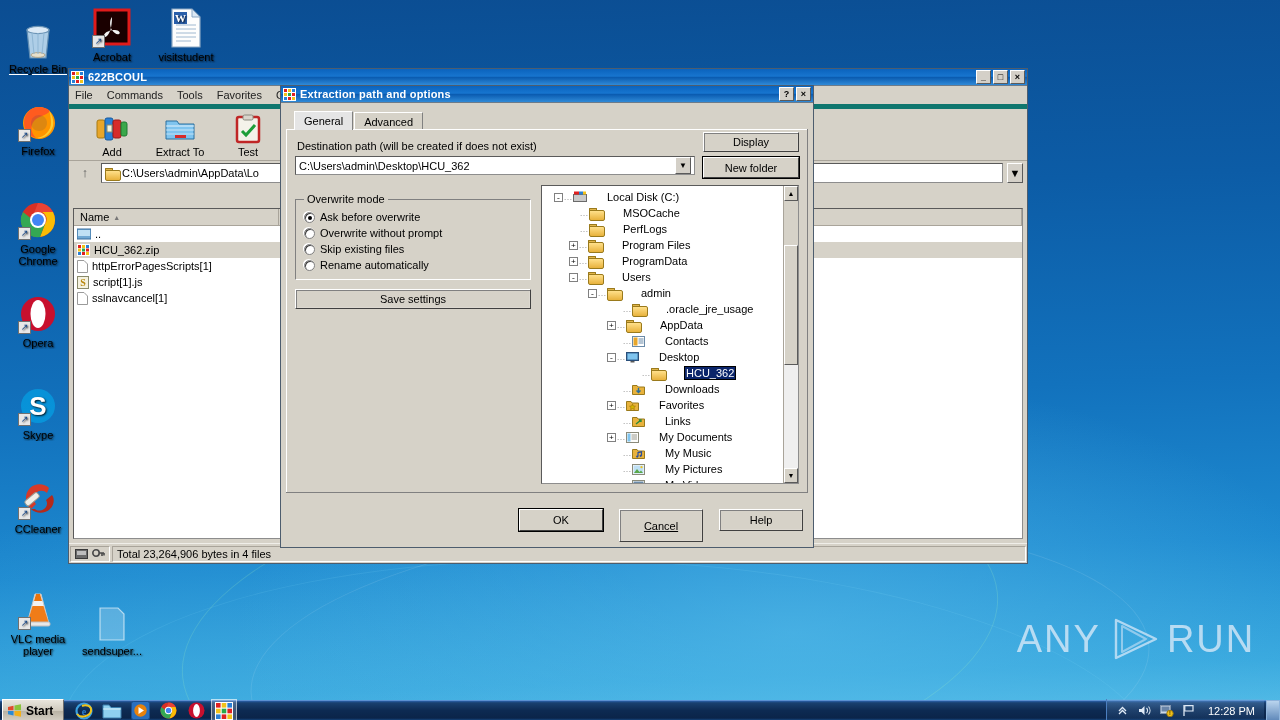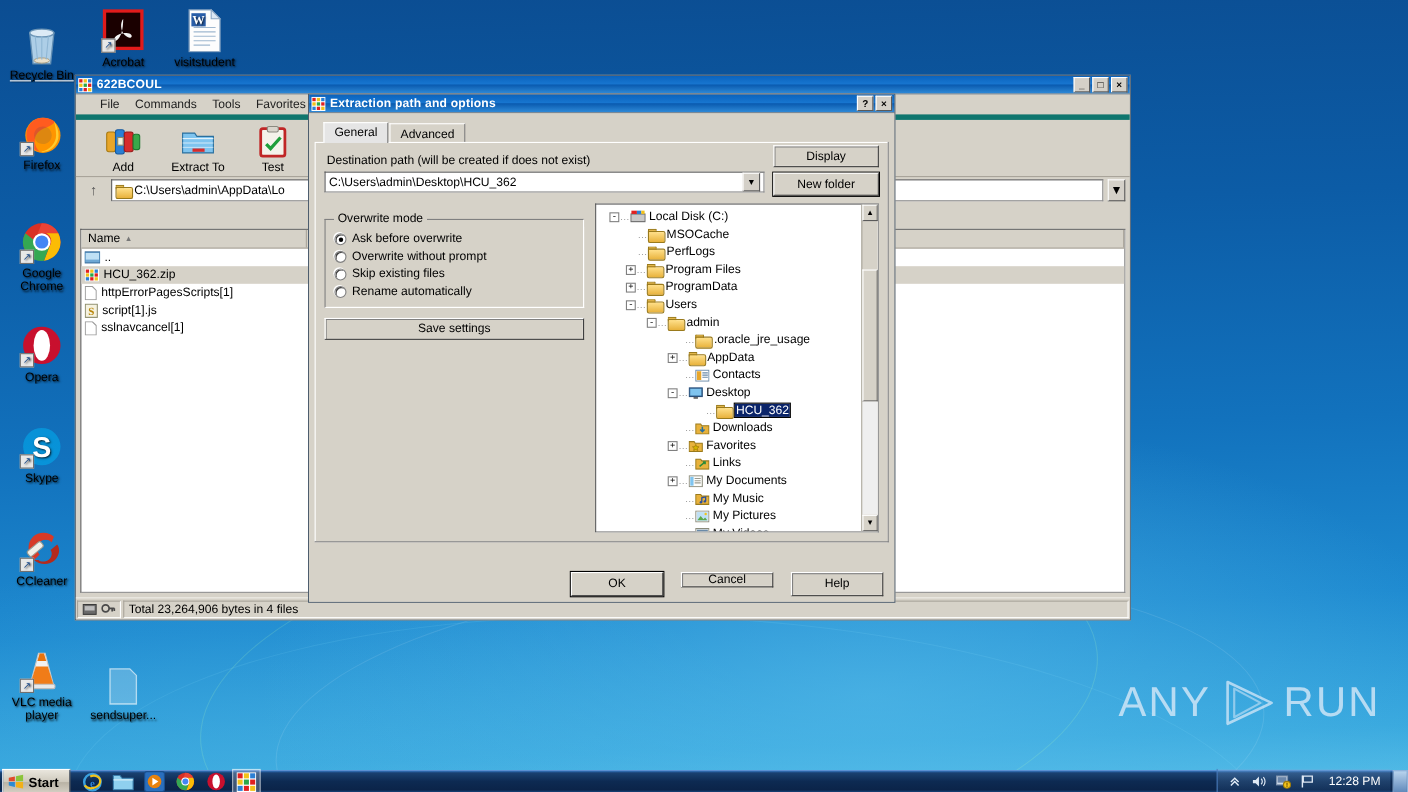--- a/index.html
+++ b/index.html
@@ -62,21 +62,21 @@
     width:15px; height:14px; background:#d4d0c8;
     border:1px solid #fff; border-right-color:#5a5a5a; border-bottom-color:#5a5a5a;
     font-size:9px; line-height:12px; text-align:center; color:#000; font-weight:bold;
     font-family:"Liberation Sans", sans-serif;
   }
   .wtitle { margin-left:4px; letter-spacing:0.2px; }
 
   
   #winrar { left:68px; top:68px; width:960px; height:496px; }
   #winrar .body { background:#d6d2c8; height:calc(100% - 17px); position:relative; }
-  .menubar { height:18px; display:flex; align-items:center; padding:0 22px; gap:14px; color:#000; font-size:11px; }
+  .menubar { height:18px; display:flex; align-items:center; padding:0 6px; gap:14px; color:#000; font-size:11px; }
   .menubar span { color:#222; }
   .toolbar { height:56px; border-top:5px solid #0f766e; display:flex; padding:3px 10px; gap:2px; position:relative; }
   .tbitem { width:66px; text-align:center; font-size:11px; color:#000; }
   .tbitem .ico { height:34px; display:flex; align-items:center; justify-content:center; }
   .addrbar { height:24px; display:flex; align-items:center; gap:4px; padding:1px 4px; border-top:1px solid #a9a49a; }
   .upbtn { width:24px; height:20px; display:flex; align-items:center; justify-content:center; font-size:13px; color:#555; }
   .addrbox {
     flex:1; height:20px; background:#fff; border:1px solid #8d8d8d;
     border-top-color:#5a5a5a; border-left-color:#5a5a5a;
     display:flex; align-items:center; padding:0 3px; gap:4px; font-size:11px; overflow:hidden; white-space:nowrap;
@@ -137,21 +137,21 @@
   .opt.dis { color:#808080; }
 
   .tree {
     background:#fff; border:1px solid #8d8d8d; border-top-color:#5a5a5a; border-left-color:#5a5a5a;
     position:absolute; left:254px; top:8px; right:8px; bottom:8px; overflow:hidden; display:flex;
   }
   .treeinner { flex:1; overflow:hidden; padding:3px 0 0 2px; }
   .tnode { height:16px; display:flex; align-items:center; font-size:11px; white-space:nowrap; }
   .tog { width:9px; height:9px; border:1px solid #808080; background:#fff; font-size:8px; line-height:7px; text-align:center; color:#000; flex:none; font-family:"Liberation Mono", monospace; }
   .dots { width:10px; height:16px; flex:none; display:flex; align-items:center; justify-content:center; color:#9a9a9a; font-size:9px; }
-  .tlabel { margin-left:3px; }
+  .tlabel { margin-left:20px; }
   .tlabel.editing { background:#0a246a; color:#fff; padding:0 1px; outline:1px solid #000; }
   .vscroll { width:15px; background:#d6d2c8; border-left:1px solid #a9a49a; display:flex; flex-direction:column; }
   .sarrow { height:15px; background:#d6d2c8; border:1px solid #fff; border-right-color:#5a5a5a; border-bottom-color:#5a5a5a; display:flex; align-items:center; justify-content:center; font-size:7px; }
   .sthumb { height:120px; background:#d6d2c8; border:1px solid #fff; border-right-color:#5a5a5a; border-bottom-color:#5a5a5a; margin-top:44px; }
   .strack { flex:1; background:#efefef; }
 
   .dlgbtns { position:absolute; left:0; right:5px; bottom:5px; display:flex; justify-content:flex-end; gap:16px; padding-right:5px; }
 
   
   .folder { width:14px; height:12px; position:relative; flex:none; }
@@ -743,21 +743,21 @@
           <div class="sarrow">▲</div>
           <div class="sthumb"></div>
           <div class="strack"></div>
           <div class="sarrow">▼</div>
         </div>
       </div>
     </div>
 
     <div class="dlgbtns">
       <div class="btn def" style="width:84px; height:22px;">OK</div>
-      <div class="btn" style="width:84px; height:14px;">Cancel</div>
+      <div class="btn" style="width:84px; height:33px;text-decoration:underline;">Cancel</div>
       <div class="btn" style="width:84px; height:22px;">Help</div>
     </div>
   </div>
 </div>
 
 <div id="watermark">
   <span>ANY</span>
   <span class="play">
     <svg width="52" height="46" viewBox="0 0 52 46">
       <path d="M8 4 L48 23 L8 42 Z" fill="none" stroke="rgba(215,232,248,0.75)" stroke-width="2.4" stroke-linejoin="round"></path>

